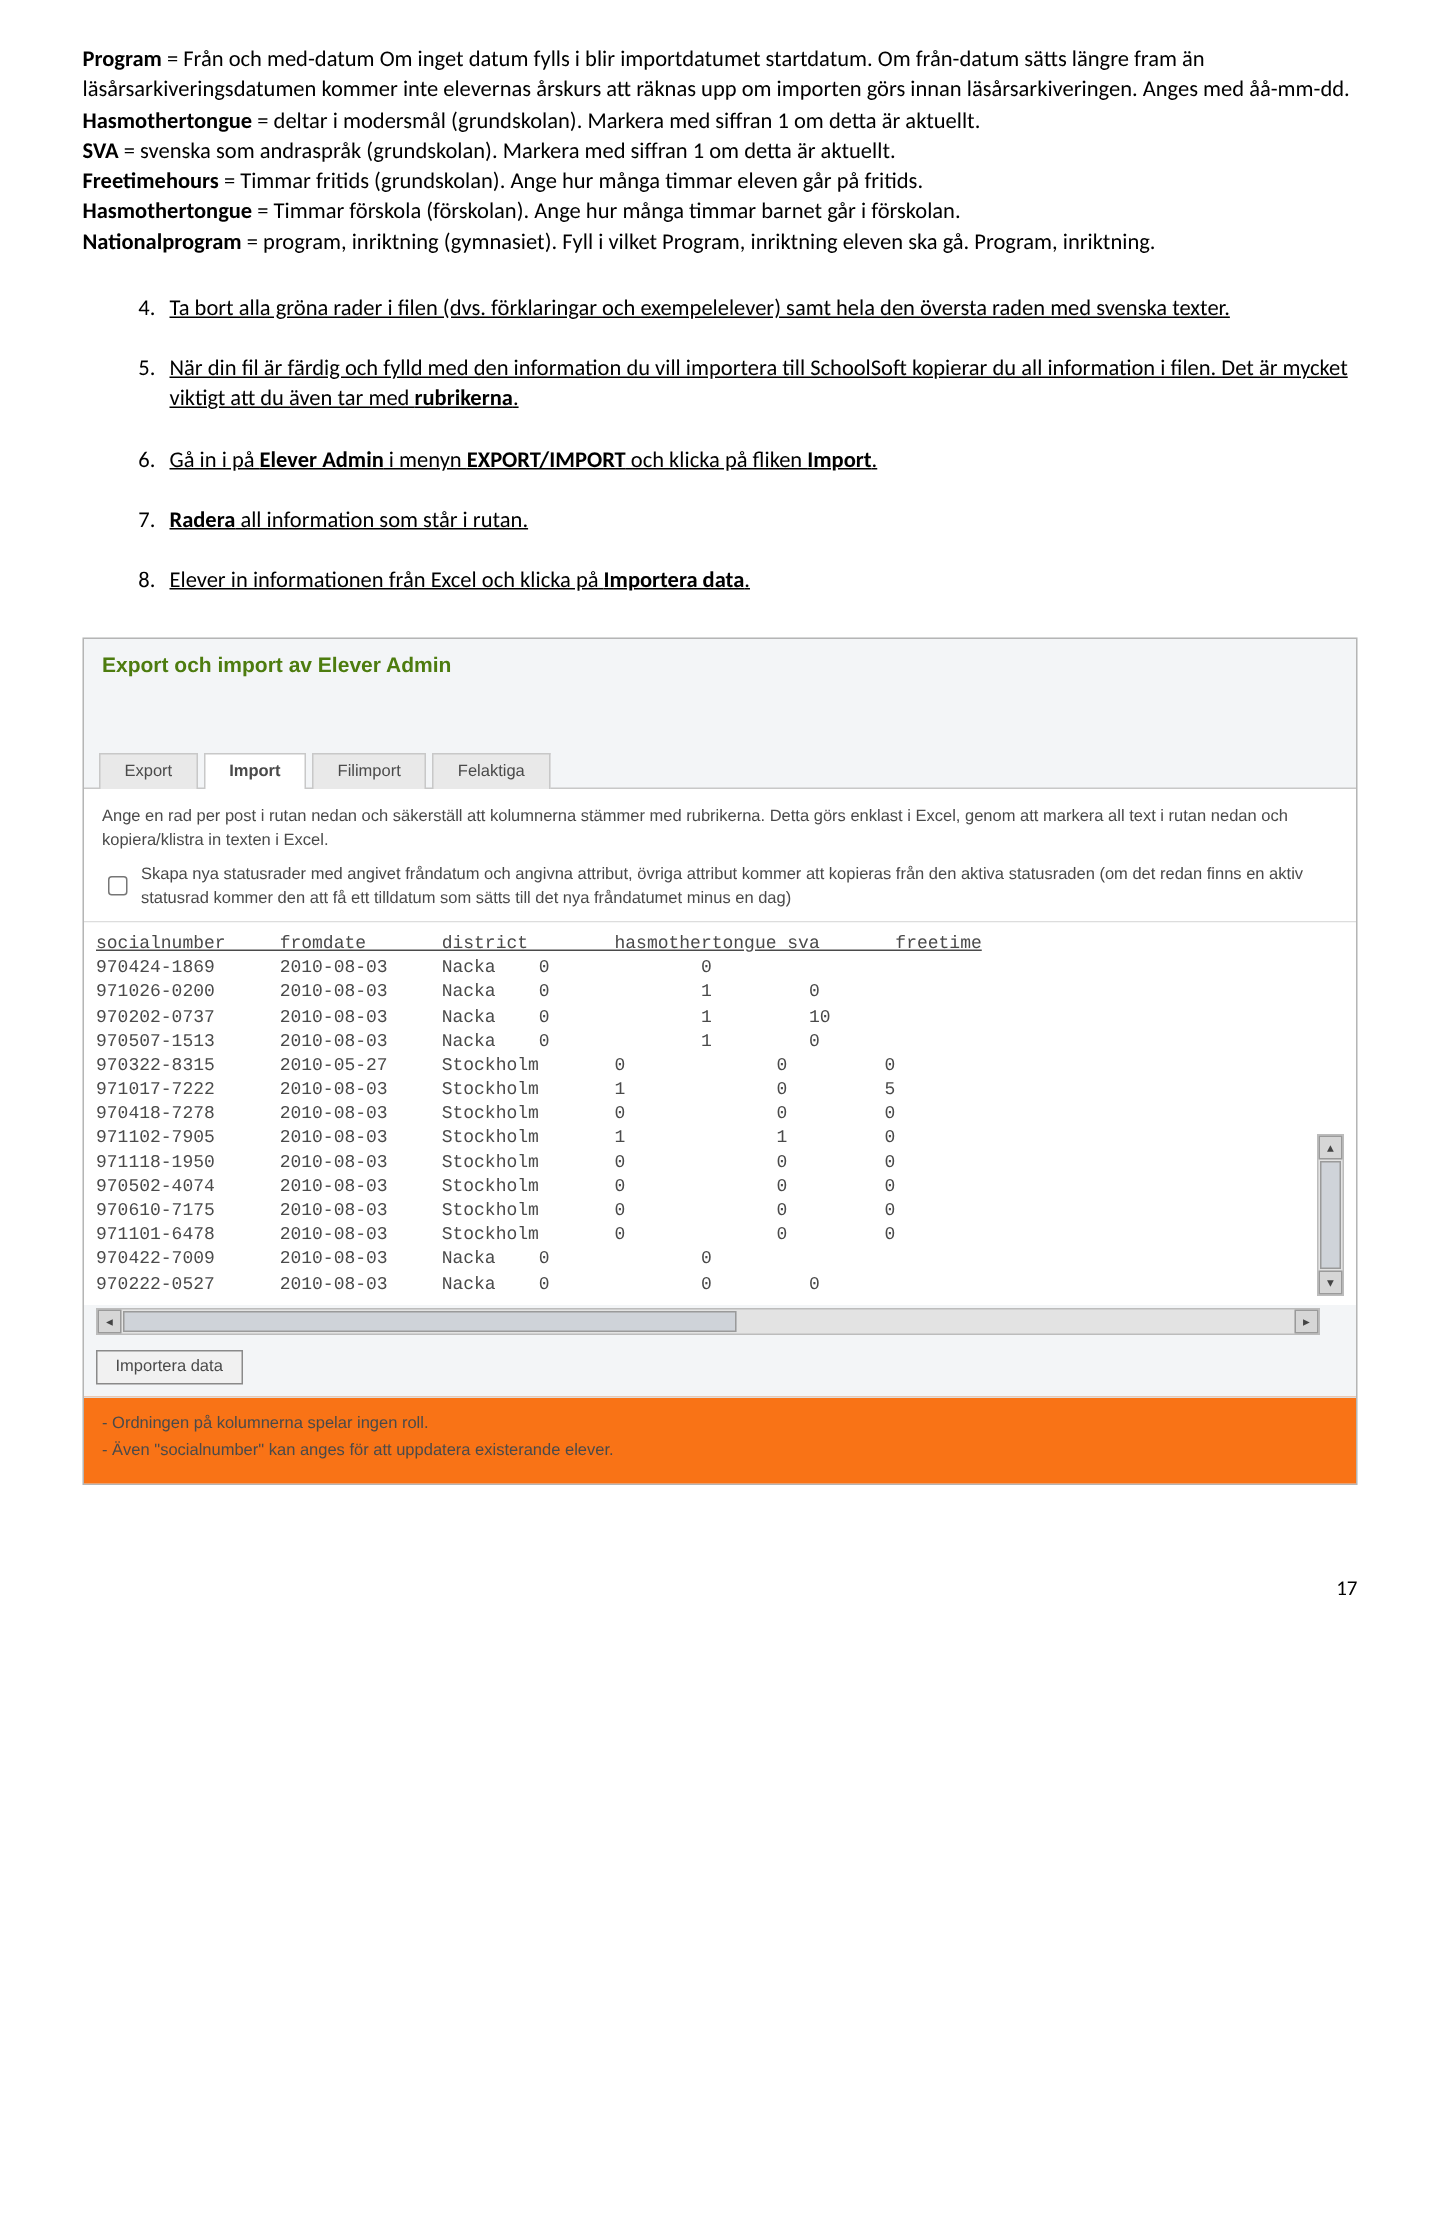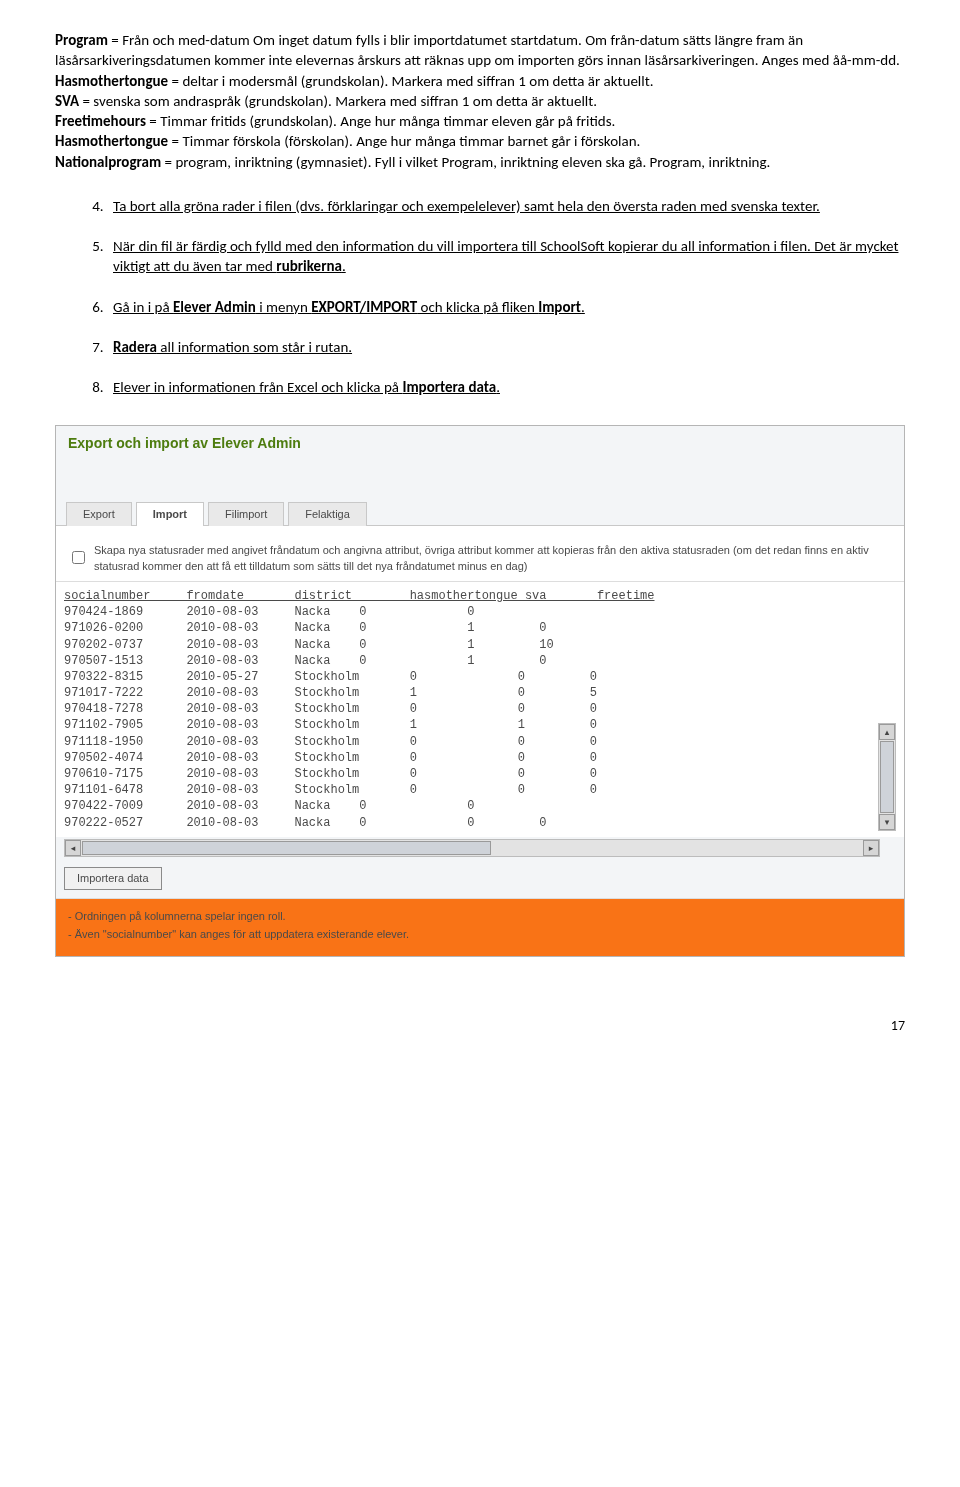--- a/index.html
+++ b/index.html
@@ -148,20 +148,21 @@
 
 <div class="app-panel">
   <div class="app-title">Export och import av Elever Admin</div>
   <div class="tabs">
     <div class="tab">Export</div>
     <div class="tab active">Import</div>
     <div class="tab">Filimport</div>
     <div class="tab">Felaktiga</div>
   </div>
   <div class="info-block">
+    <div>Ange en rad per post i rutan nedan och säkerställ att kolumnerna stämmer med rubrikerna. Detta görs enklast i Excel, genom att markera all text i rutan nedan och kopiera/klistra in texten i Excel.</div>
     <div class="cb-row">
       <input type="checkbox" style="">
       <span>Skapa nya statusrader med angivet fråndatum och angivna attribut, övriga attribut kommer att kopieras från den aktiva statusraden (om det redan finns en aktiv statusrad kommer den att få ett tilldatum som sätts till det nya fråndatumet minus en dag)</span>
     </div>
   </div>
 
   <div class="data-area">
     <div class="data-text" id="data-text"><span class="hdr-line">socialnumber     fromdate       district        hasmothertongue sva       freetime</span>
 970424-1869      2010-08-03     Nacka    0              0
 971026-0200      2010-08-03     Nacka    0              1         0

